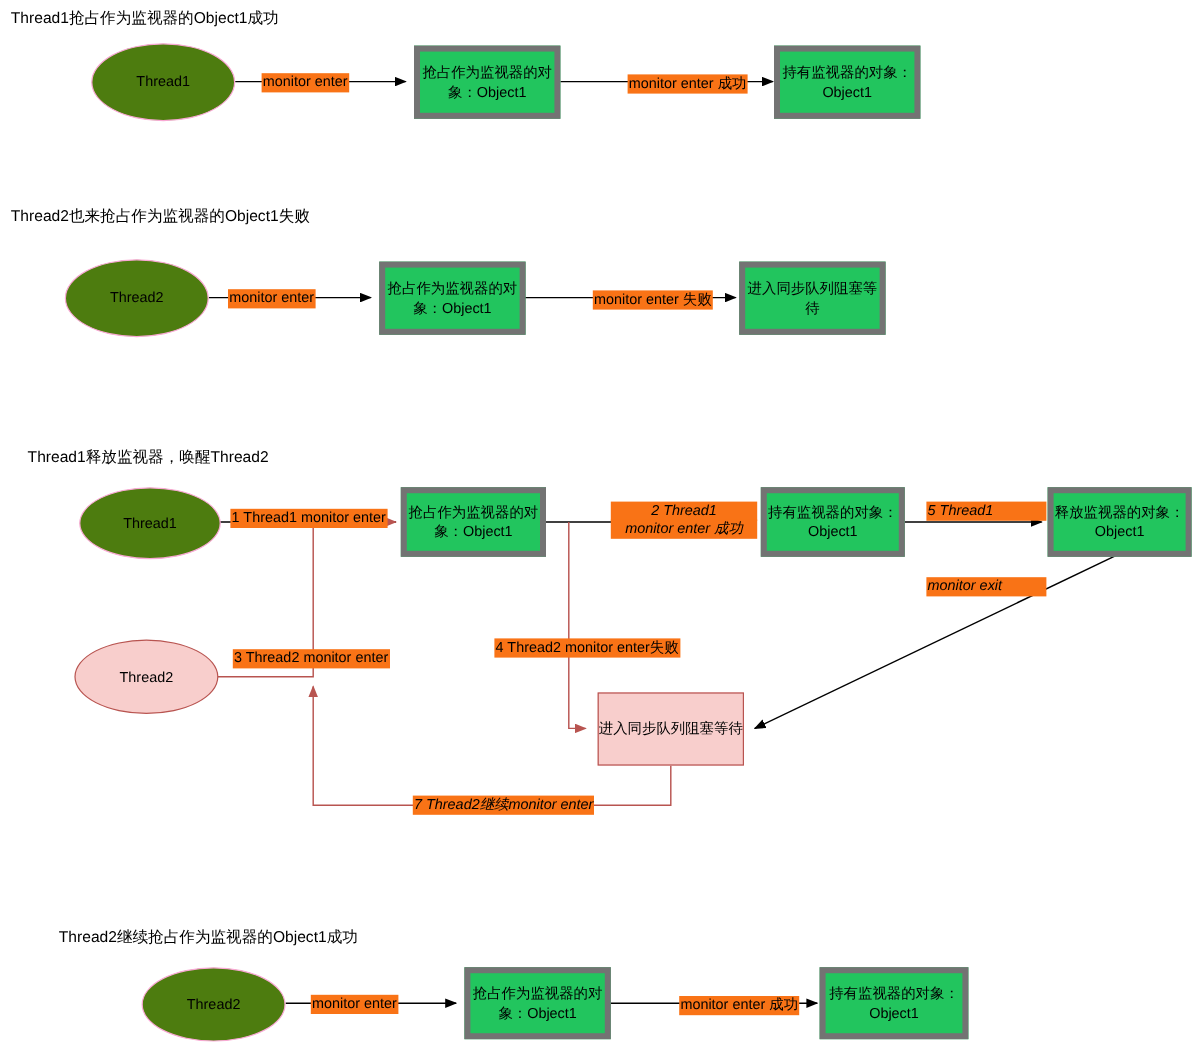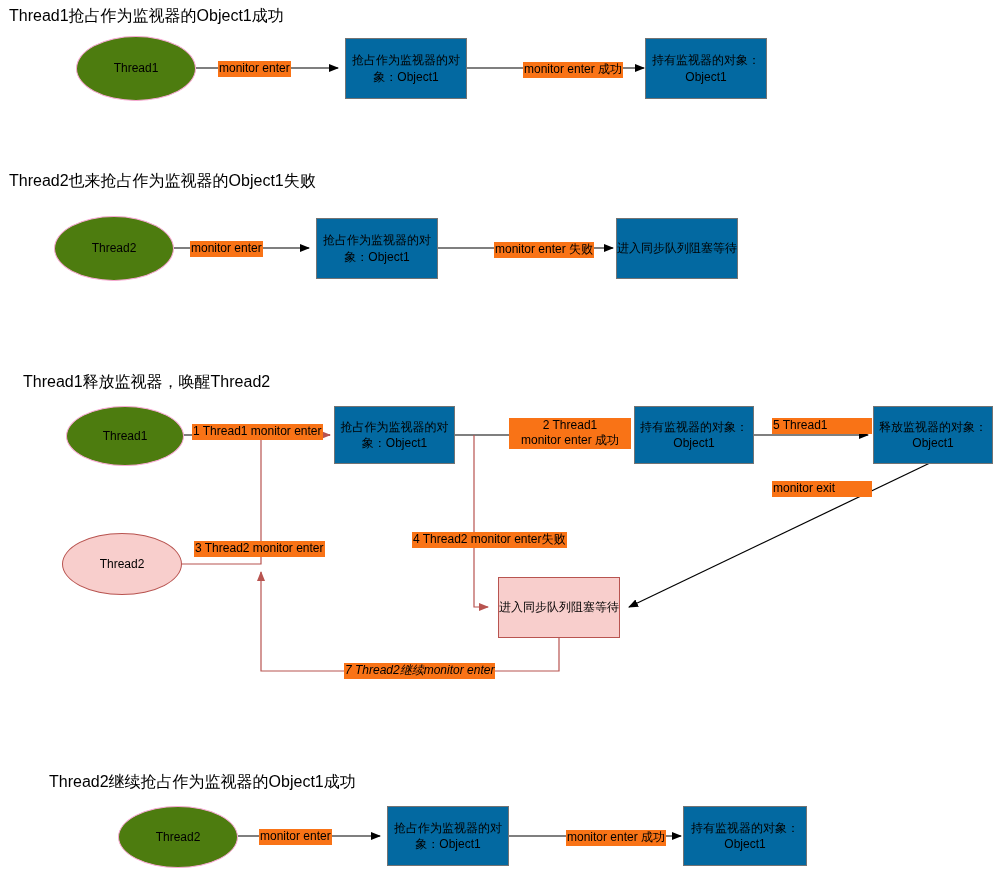--- a/index.html
+++ b/index.html
@@ -31,53 +31,53 @@
     box-sizing: border-box;
     display: flex;
     align-items: center;
     justify-content: center;
     text-align: center;
     font-size: 12px;
     line-height: 1.35;
     color: #000000;
   }
   .node.box {
-    border: 1px solid #737373;
-    background: #0369a1;
+    border: 5px solid #737373;
+    background: #22c55e;
   }
   .node.box.blocked {
     border: 1px solid #b85450;
     background: #f8cecc;
   }
   .node.ellipse {
     border: 1px solid #f9a8d4;
     background: #4d7c0f;
     border-radius: 50%;
   }
   .node.ellipse.highlight {
     border: 1px solid #b85450;
     background: #f8cecc;
   }
   .section-title {
     position: absolute;
-    font-size: 16px;
+    font-size: 13px;
     white-space: nowrap;
     color: #000000;
   }
   .edge-label {
     position: absolute;
     font-size: 12px;
     line-height: 1.3;
     white-space: nowrap;
     color: #000000;
     background: #f97316;
     text-align: center;
     padding: 0 1px;
   }
-  .edge-label.two-line { white-space: normal; }
+  .edge-label.two-line { white-space: normal; font-style: italic; }
 </style>
 </head>
 <body>
 
 <div id="canvas">
 
   <svg class="layer" viewBox="0 0 994 871">
     <defs>
       <marker id="arrowBlack" markerWidth="10" markerHeight="8" refX="9" refY="4" orient="auto" markerUnits="userSpaceOnUse">
         <path d="M0,0 L10,4 L0,8 z" fill="#000000"></path>

